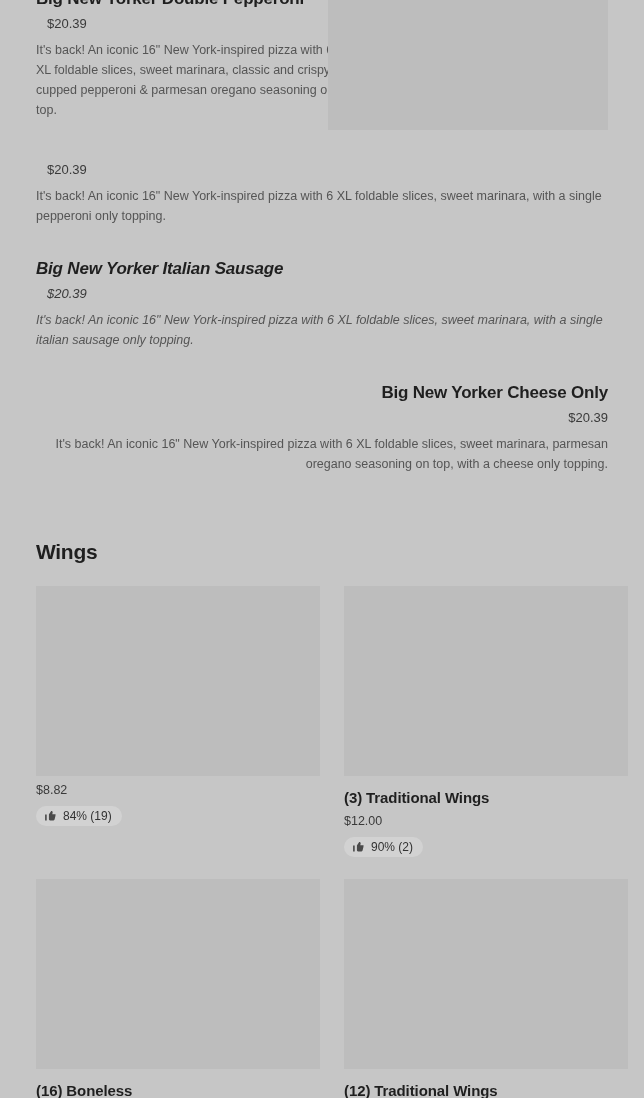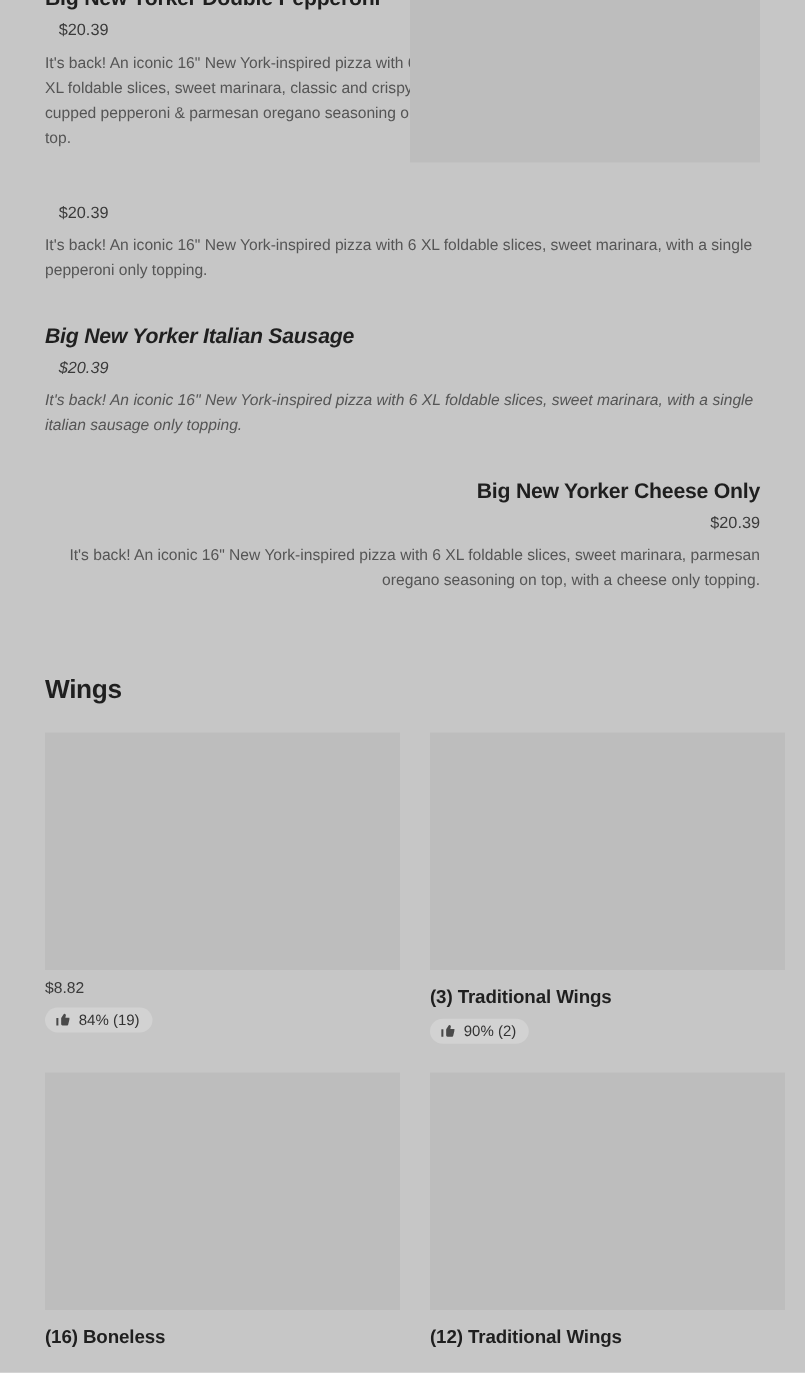--- a/index.html
+++ b/index.html
@@ -179,20 +179,21 @@
               <path d="M2 10h3v11H2zM21.6 10.3c-.3-.4-.8-.6-1.3-.6h-5l.7-3.4c.1-.7-.1-1.4-.5-1.9-.4-.5-1-.8-1.7-.8h-.5L9.6 9.1c-.3.4-.5.9-.5 1.4V19c0 1.1.9 2 2 2h6.5c.9 0 1.7-.6 1.9-1.5l1.7-6.9c.2-.5.1-1-.2-1.4z"></path>
             </svg>
           </span>
           <span class="rating-text">84% (19)</span>
         </div>
       </div>
 
       <div class="card">
         <div class="card-img"></div>
         <p class="card-title">(3) Traditional Wings</p>
+        <p class="card-price">$12.00</p>
         <div class="rating">
           <span class="thumb-icon">
             <svg viewBox="0 0 24 24" width="13" height="13" fill="currentColor" aria-hidden="true">
               <path d="M2 10h3v11H2zM21.6 10.3c-.3-.4-.8-.6-1.3-.6h-5l.7-3.4c.1-.7-.1-1.4-.5-1.9-.4-.5-1-.8-1.7-.8h-.5L9.6 9.1c-.3.4-.5.9-.5 1.4V19c0 1.1.9 2 2 2h6.5c.9 0 1.7-.6 1.9-1.5l1.7-6.9c.2-.5.1-1-.2-1.4z"></path>
             </svg>
           </span>
           <span class="rating-text">90% (2)</span>
         </div>
       </div>
 

